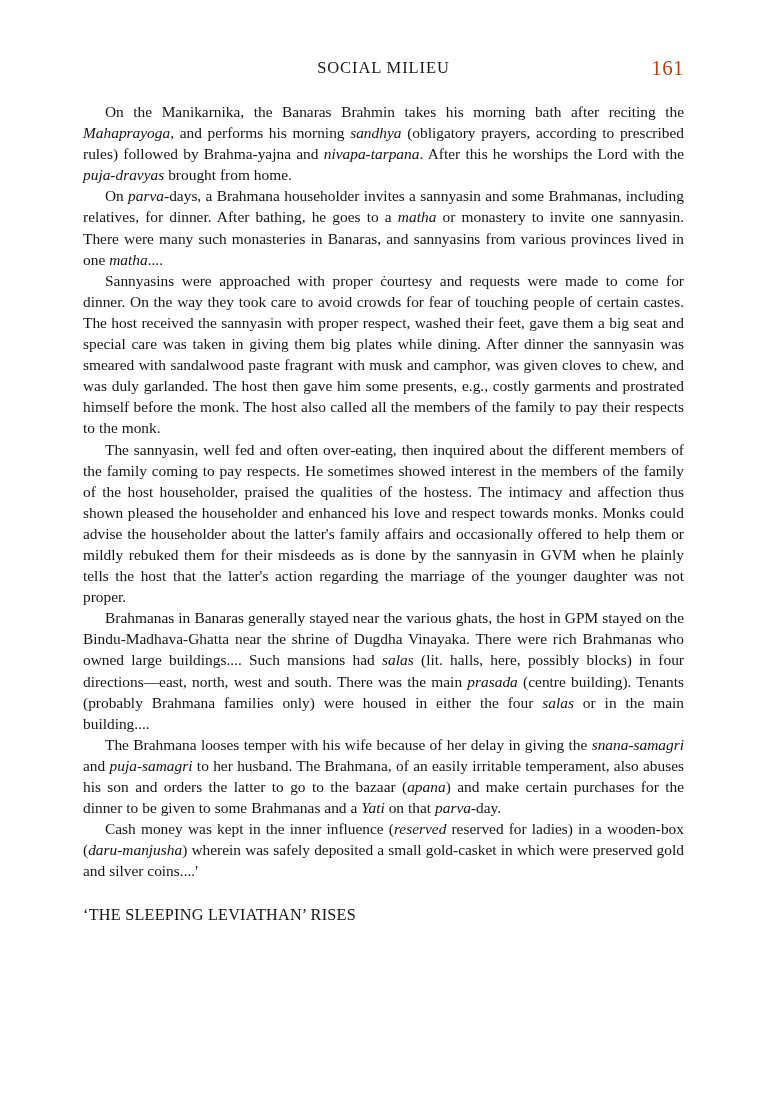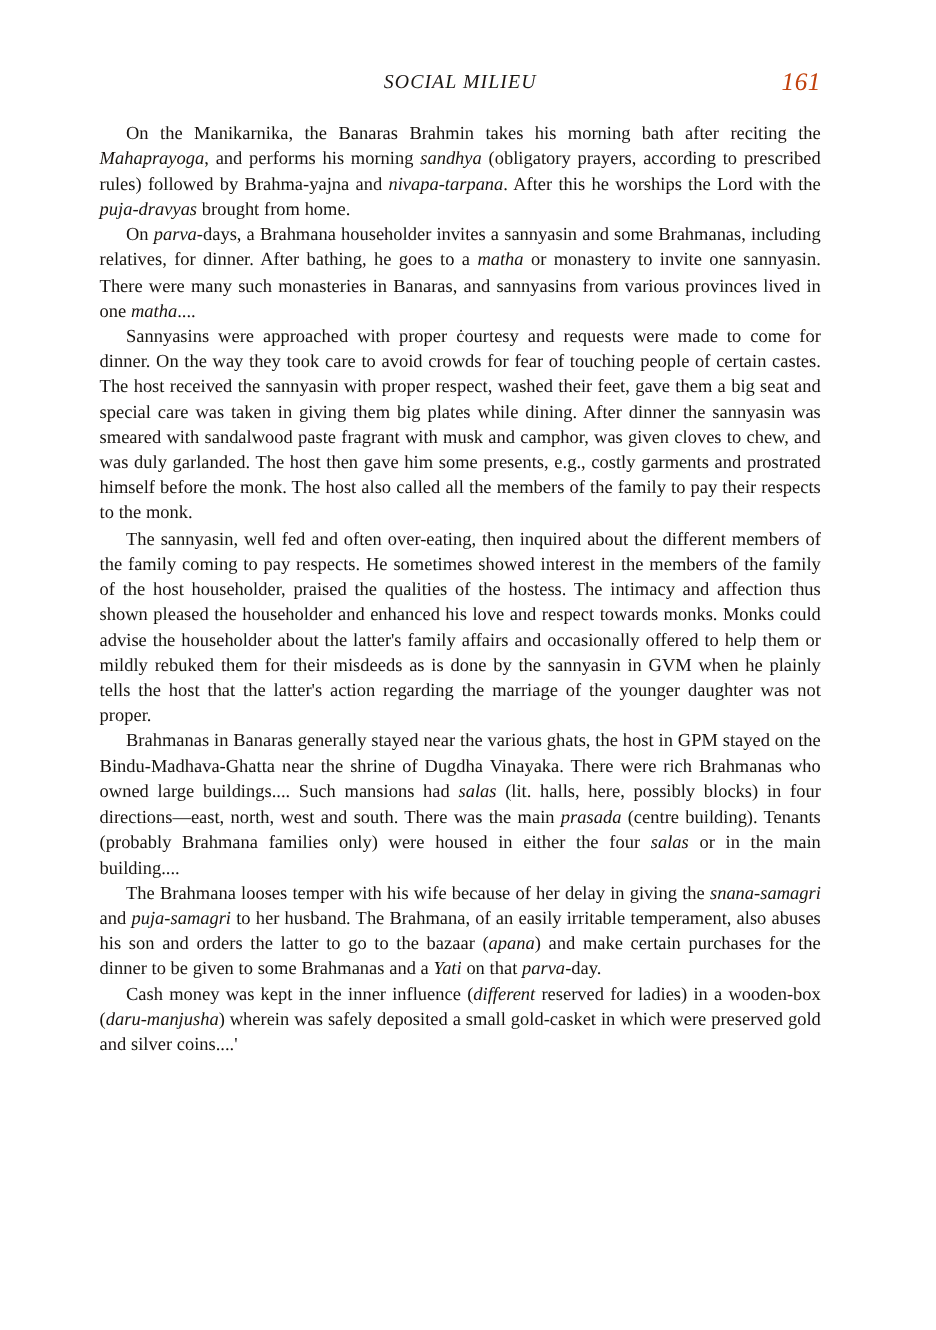--- a/index.html
+++ b/index.html
@@ -22,21 +22,20 @@
     box-sizing: border-box;
   }
 
   
   .running-head {
     position: absolute;
     left: 83px;
     top: 58px;
     width: 601px;
     height: 26px;
-    font-style: italic;
   }
   .running-head .rh-title {
     position: absolute;
     left: 0;
     right: 0;
     text-align: center;
     font-size: 16.5px;
     letter-spacing: 0.9px;
     color: #1b1714;
     white-space: nowrap;
@@ -113,18 +112,19 @@
     <div class="rh-folio">161</div>
   </div>
 
   <div class="extract" id="extract-block">
       <p><span>On the Manikarnika, the Banaras Brahmin takes his morning bath after reciting the </span><i>Mahaprayoga</i><span>, and performs his morning </span><i>sandhya</i><span> (obligatory prayers, according to prescribed rules) followed by Brahma-yajna and </span><i>nivapa-tarpana</i><span>. After this he worships the Lord with the </span><i>puja-dravyas</i><span> brought from home.</span></p>
       <p><span>On </span><i>parva</i><span>-days, a Brahmana householder invites a sannyasin and some Brahmanas, including relatives, for dinner. After bathing, he goes to a </span><i>matha</i><span> or monastery to invite one sannyasin. There were many such monasteries in Banaras, and sannyasins from various provinces lived in one </span><i>matha</i><span>....</span></p>
       <p><span>Sannyasins were approached with proper ċourtesy and requests were made to come for dinner. On the way they took care to avoid crowds for fear of touching people of certain castes. The host received the sannyasin with proper respect, washed their feet, gave them a big seat and special care was taken in giving them big plates while dining. After dinner the sannyasin was smeared with sandalwood paste fragrant with musk and camphor, was given cloves to chew, and was duly garlanded. The host then gave him some presents, e.g., costly garments and prostrated himself before the monk. The host also called all the members of the family to pay their respects to the monk.</span></p>
       <p><span>The sannyasin, well fed and often over-eating, then inquired about the different members of the family coming to pay respects. He sometimes showed interest in the members of the family of the host householder, praised the qualities of the hostess. The intimacy and affection thus shown pleased the householder and enhanced his love and respect towards monks. Monks could advise the householder about the latter's family affairs and occasionally offered to help them or mildly rebuked them for their misdeeds as is done by the sannyasin in GVM when he plainly tells the host that the latter's action regarding the marriage of the younger daughter was not proper.</span></p>
       <p><span>Brahmanas in Banaras generally stayed near the various ghats, the host in GPM stayed on the Bindu-Madhava-Ghatta near the shrine of Dugdha Vinayaka. There were rich Brahmanas who owned large buildings.... Such mansions had </span><i>salas</i><span> (lit. halls, here, possibly blocks) in four directions—east, north, west and south. There was the main </span><i>prasada</i><span> (centre building). Tenants (probably Brahmana families only) were housed in either the four </span><i>salas</i><span> or in the main building....</span></p>
       <p><span>The Brahmana looses temper with his wife because of her delay in giving the </span><i>snana-samagri</i><span> and </span><i>puja-samagri</i><span> to her husband. The Brahmana, of an easily irritable temperament, also abuses his son and orders the latter to go to the bazaar (</span><i>apana</i><span>) and make certain purchases for the dinner to be given to some Brahmanas and a </span><i>Yati</i><span> on that </span><i>parva</i><span>-day.</span></p>
-      <p><span>Cash money was kept in the inner influence (</span><i>different</i><span> reserved for ladies) in a wooden-box (</span><i>daru-manjusha</i><span>) wherein was safely deposited a small gold-casket in which were preserved gold and silver coins....'</span></p>
+      <p><span>Cash money was kept in the inner influence (</span><i>reserved</i><span> reserved for ladies) in a wooden-box (</span><i>daru-manjusha</i><span>) wherein was safely deposited a small gold-casket in which were preserved gold and silver coins....'</span></p>
     </div>
 
+  <div class="section-heading">‘THE SLEEPING LEVIATHAN’ RISES</div>
 
 
 </div>
 
 </body></html>

